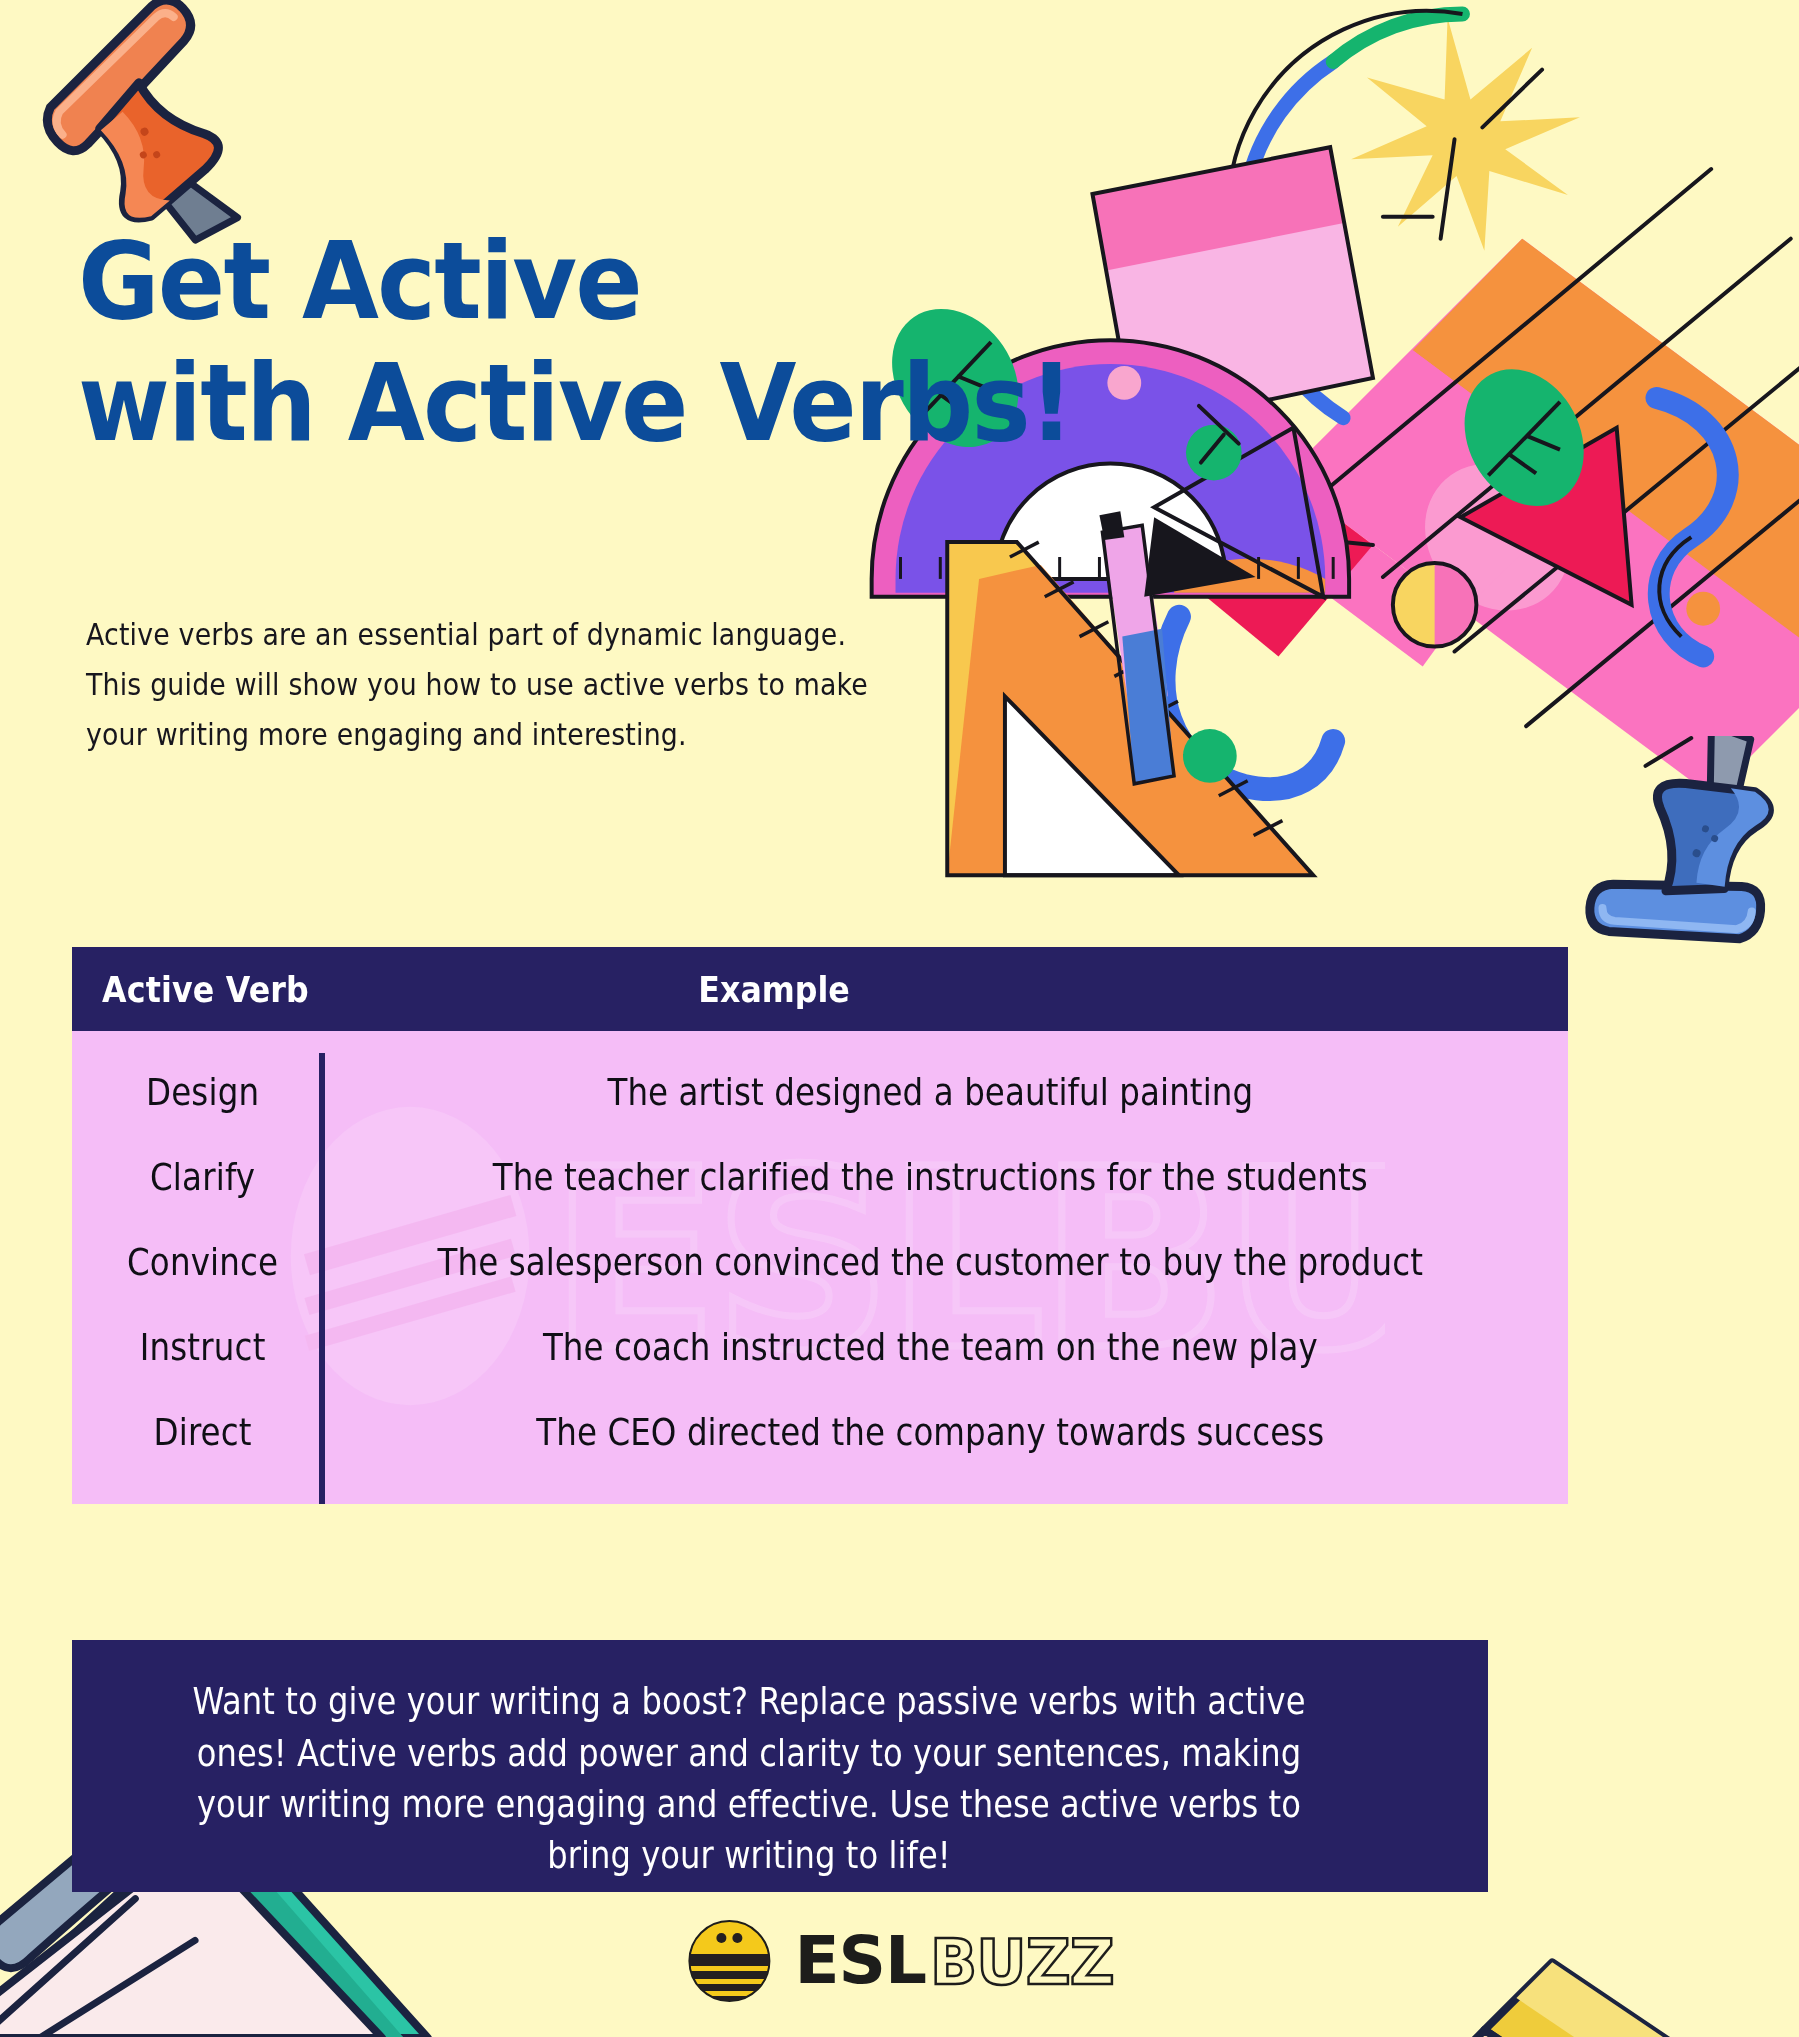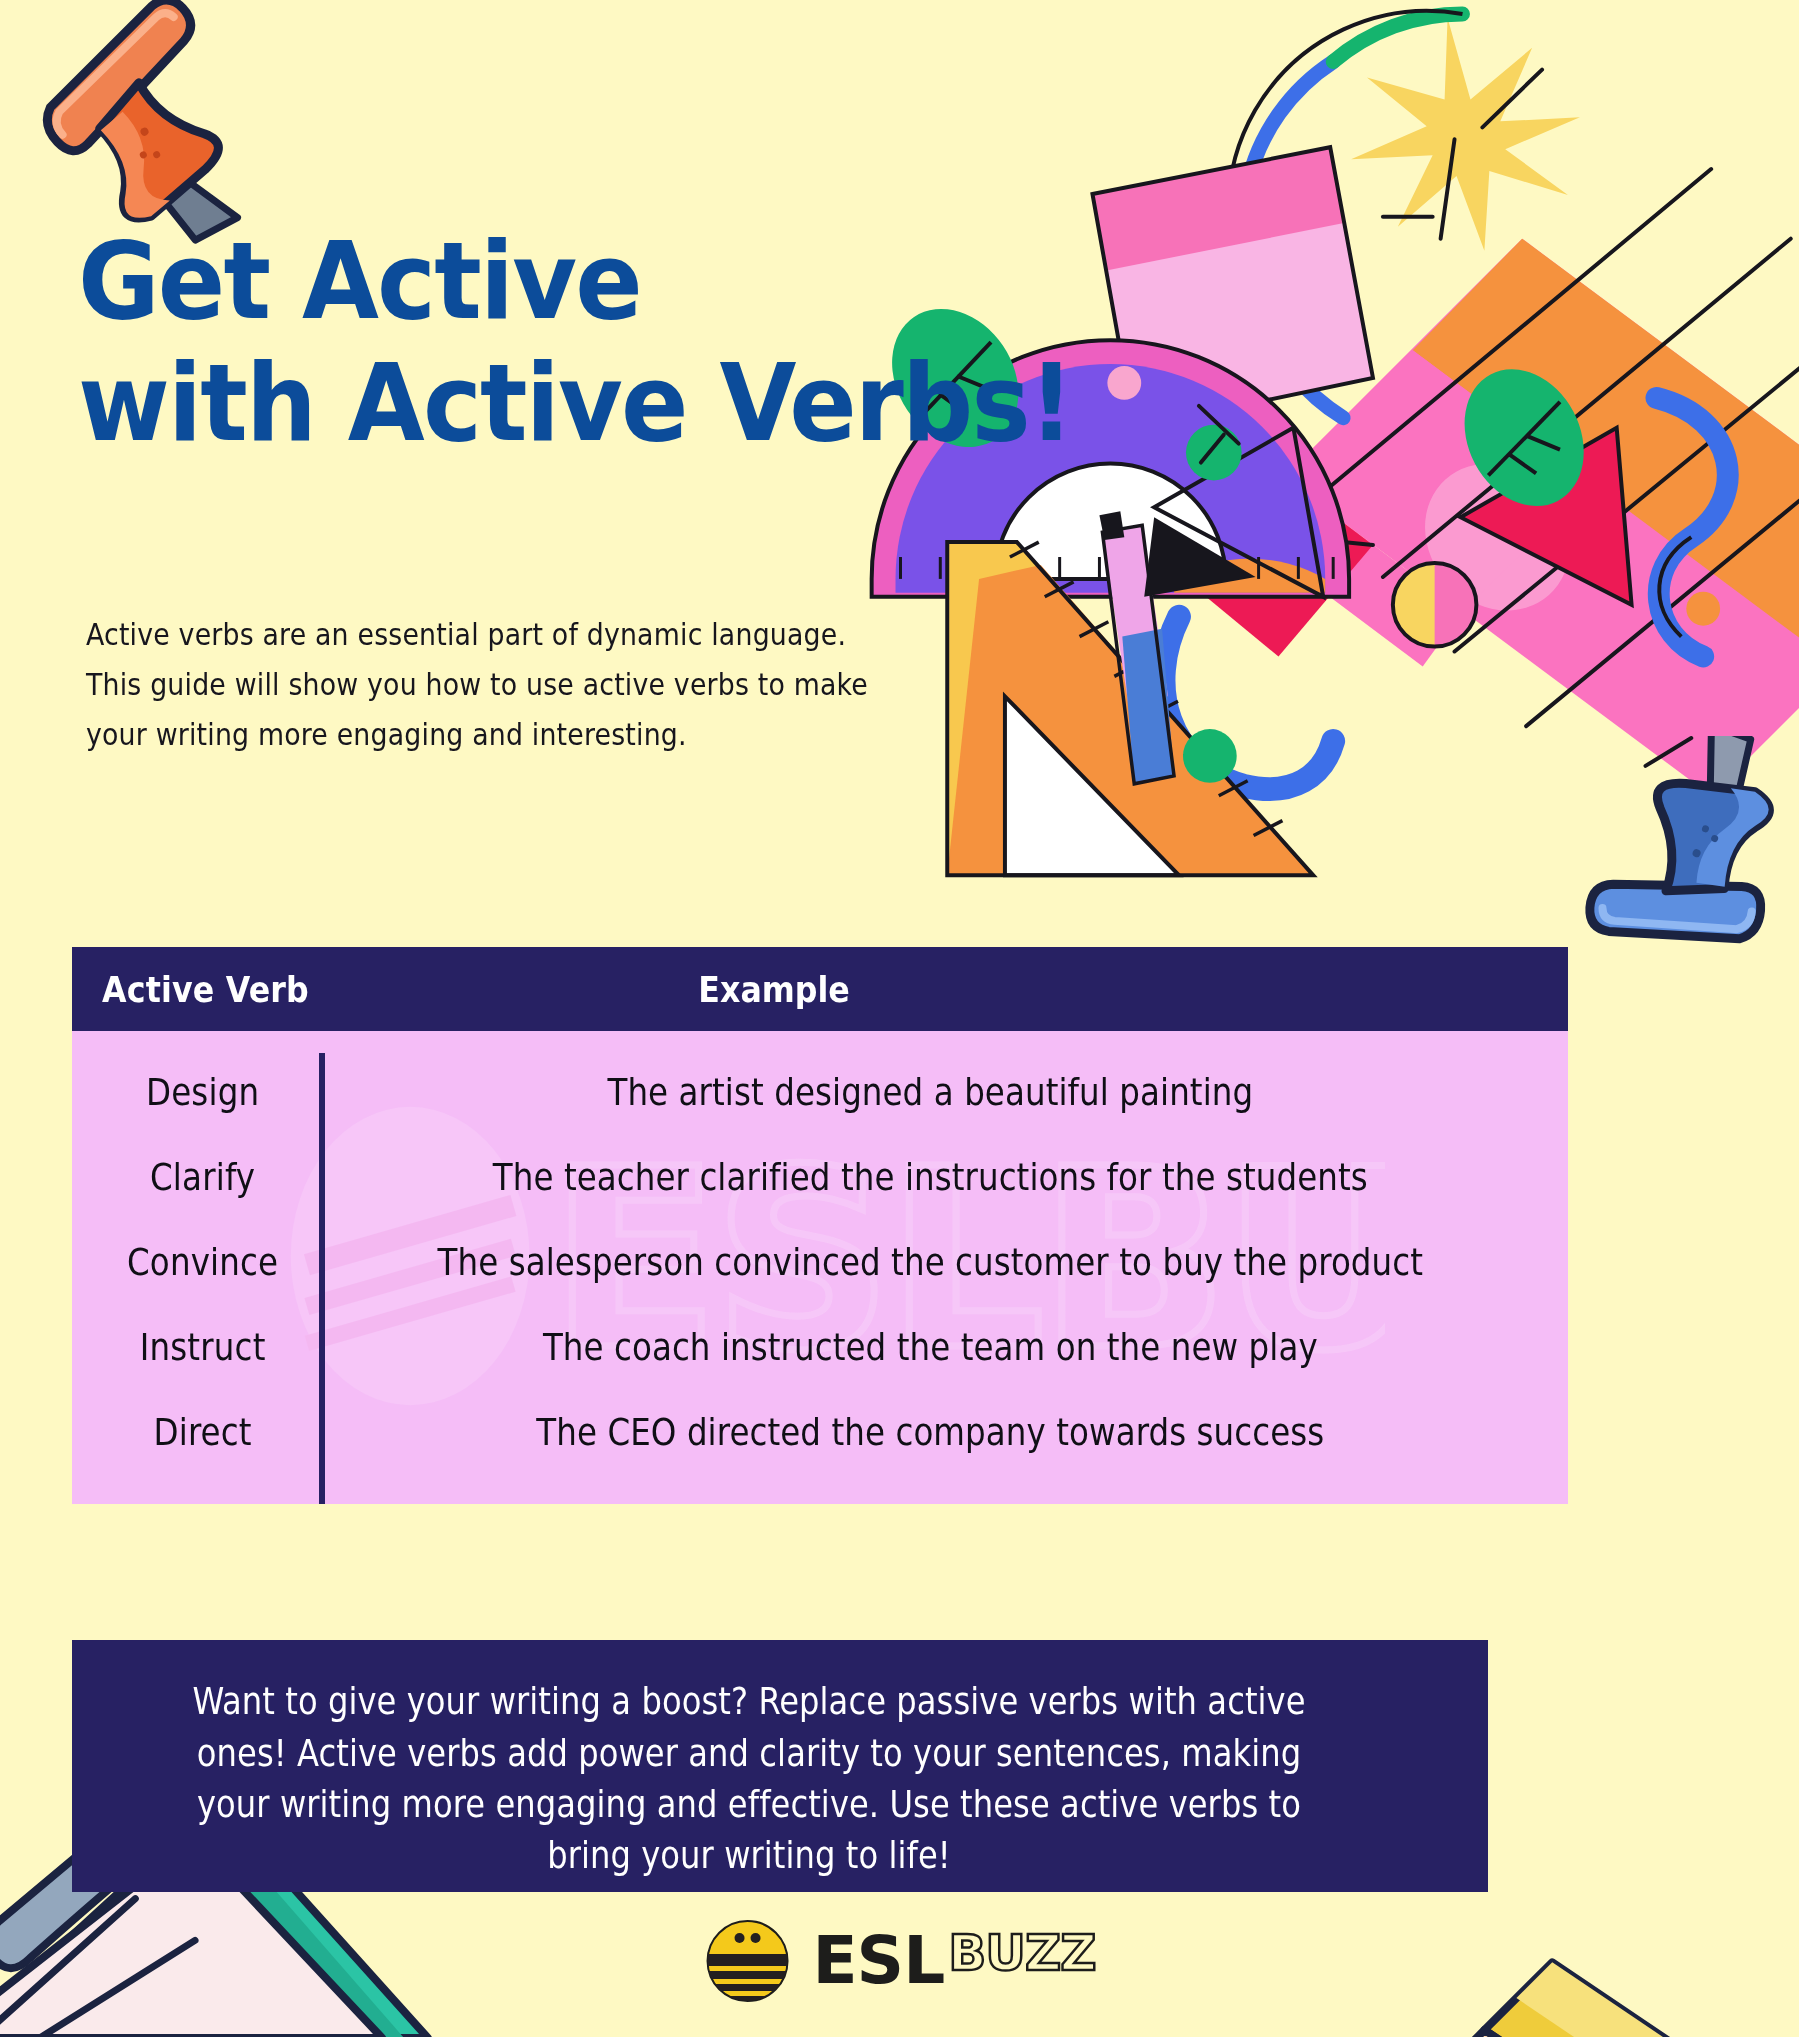--- a/index.html
+++ b/index.html
@@ -175,34 +175,34 @@
     left:50%;
     transform:translateX(-50%);
     top:1918px;
     display:flex;
     align-items:center;
     gap:22px;
     z-index:7;
   }
   .logo .wordmark{
     display:flex;
-    align-items:flex-start;
+    align-items:flex-end;
   }
   .logo .esl{
     font-family:"DejaVu Sans", sans-serif;
     font-weight:700;
     font-size:66px;
     color:#1d1d1b;
     letter-spacing:-1px;
     line-height:1;
   }
   .logo .buzz{
     font-family:"DejaVu Sans", sans-serif;
     font-weight:700;
-    font-size:50px;
+    font-size:62px;
     color:transparent;
     -webkit-text-stroke:2.5px #1d1d1b;
     letter-spacing:-1px;
     line-height:1;
     margin-left:4px;
   }
 </style>
 </head>
 <body>
 

